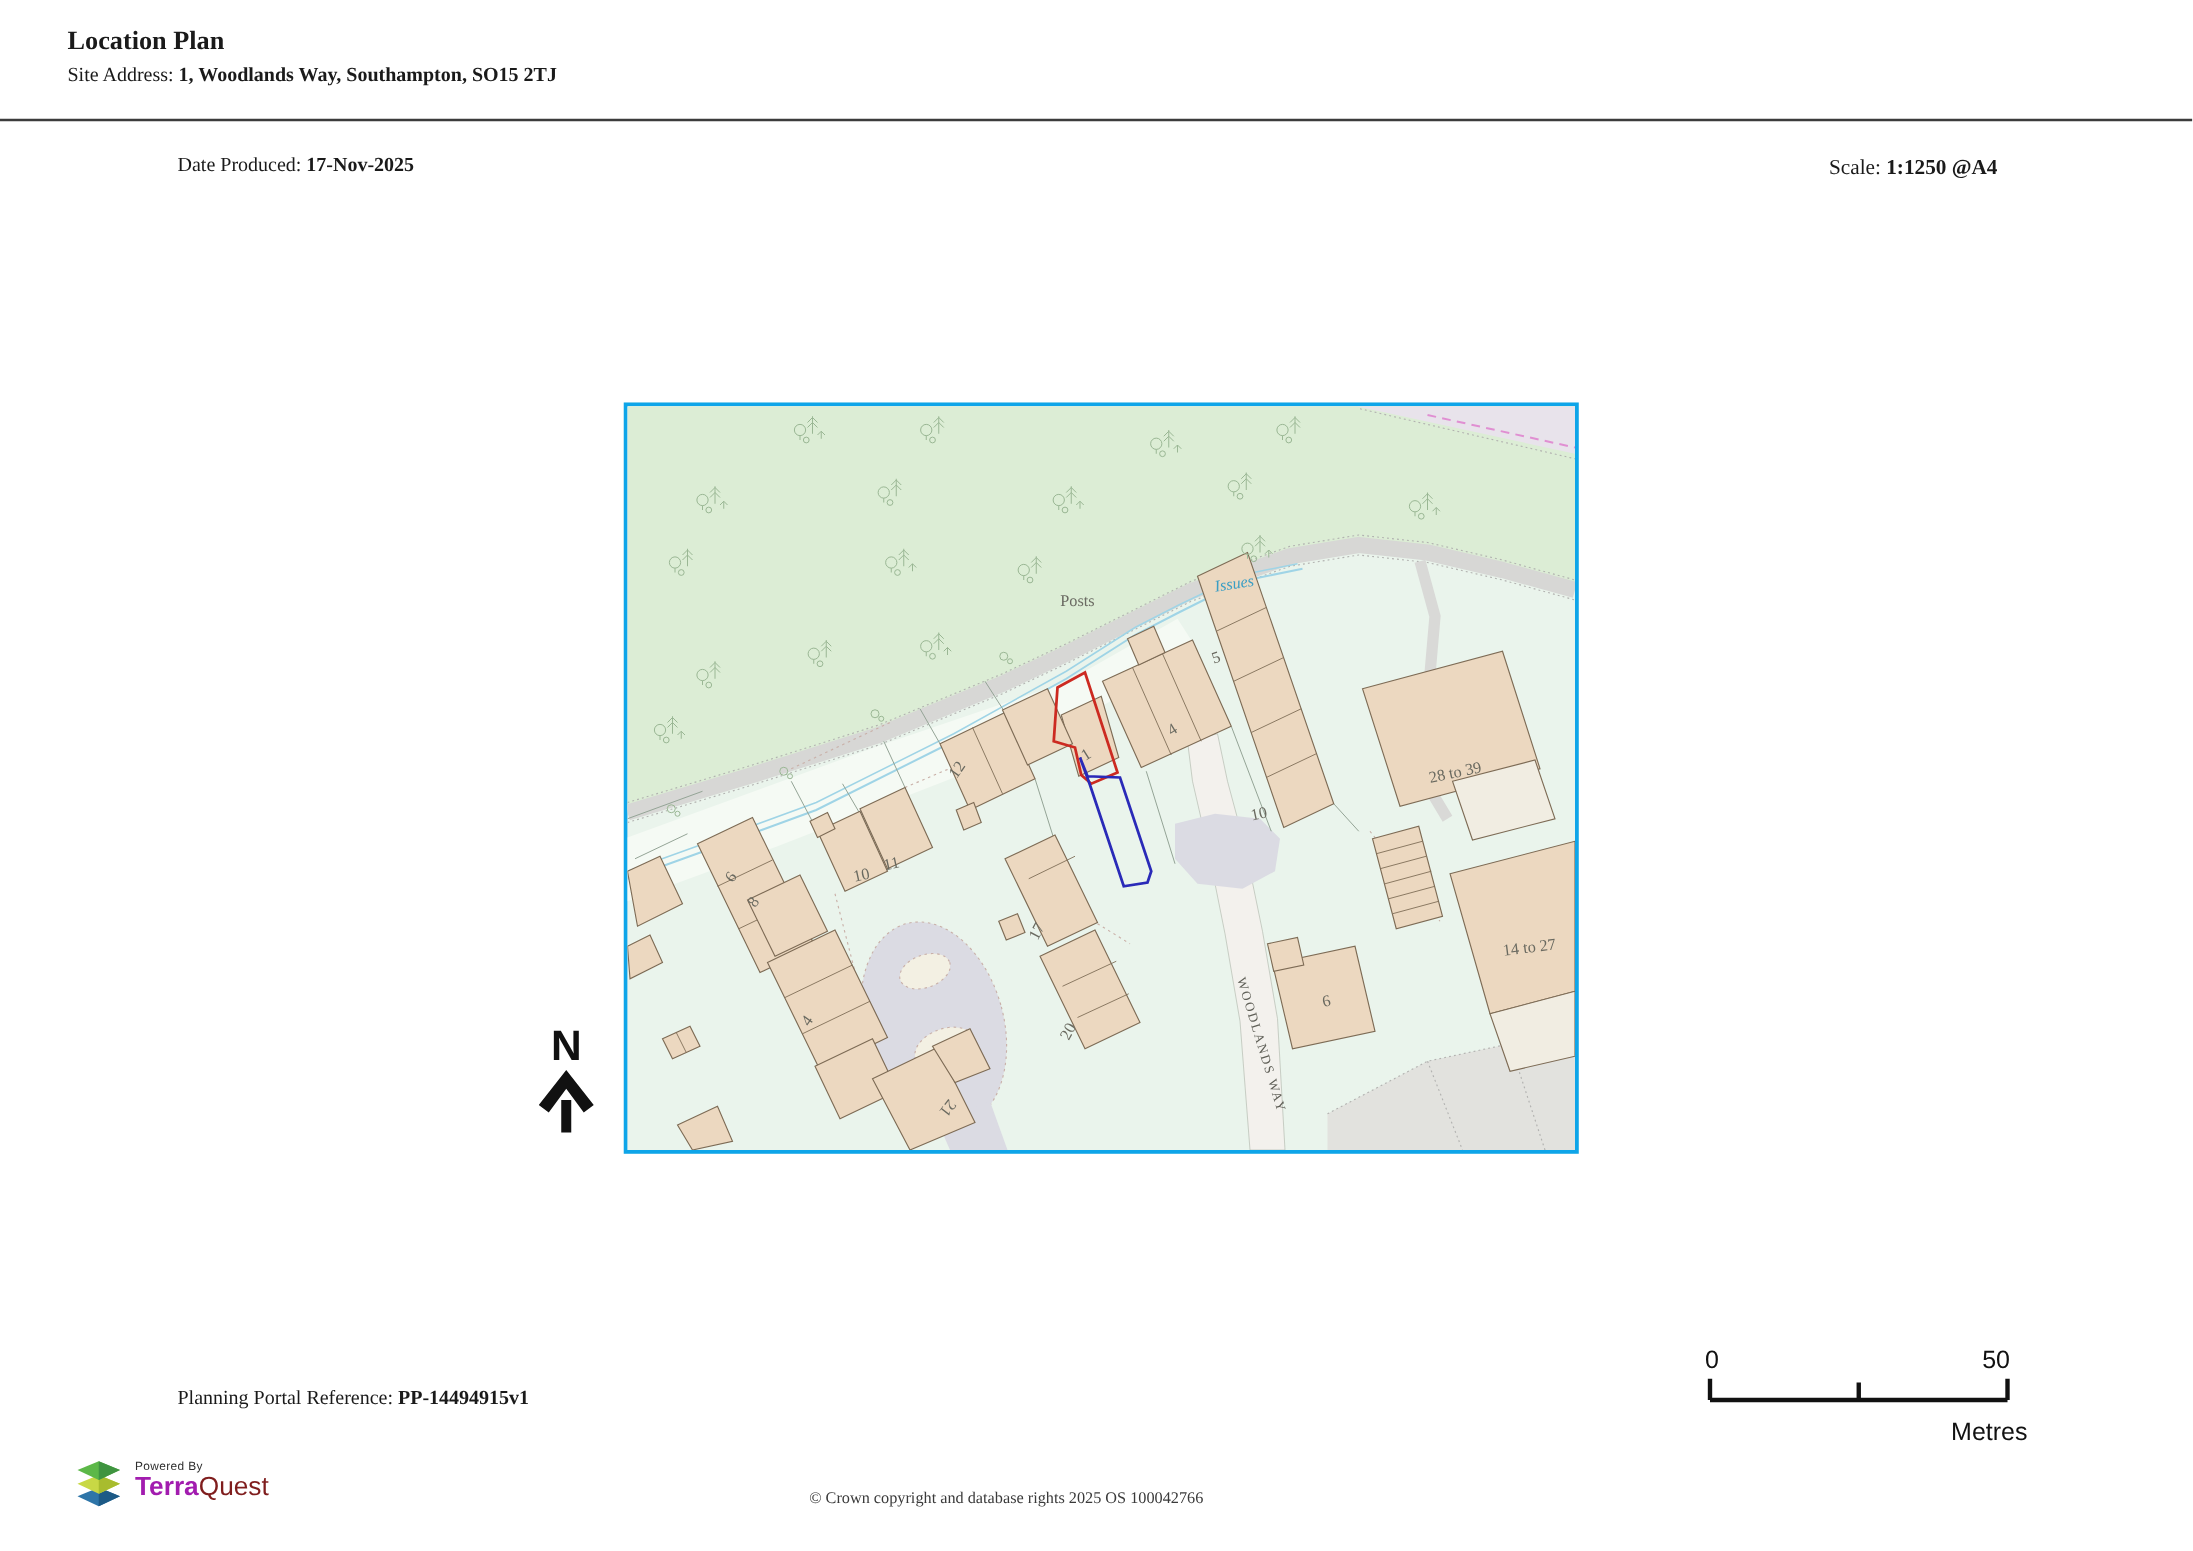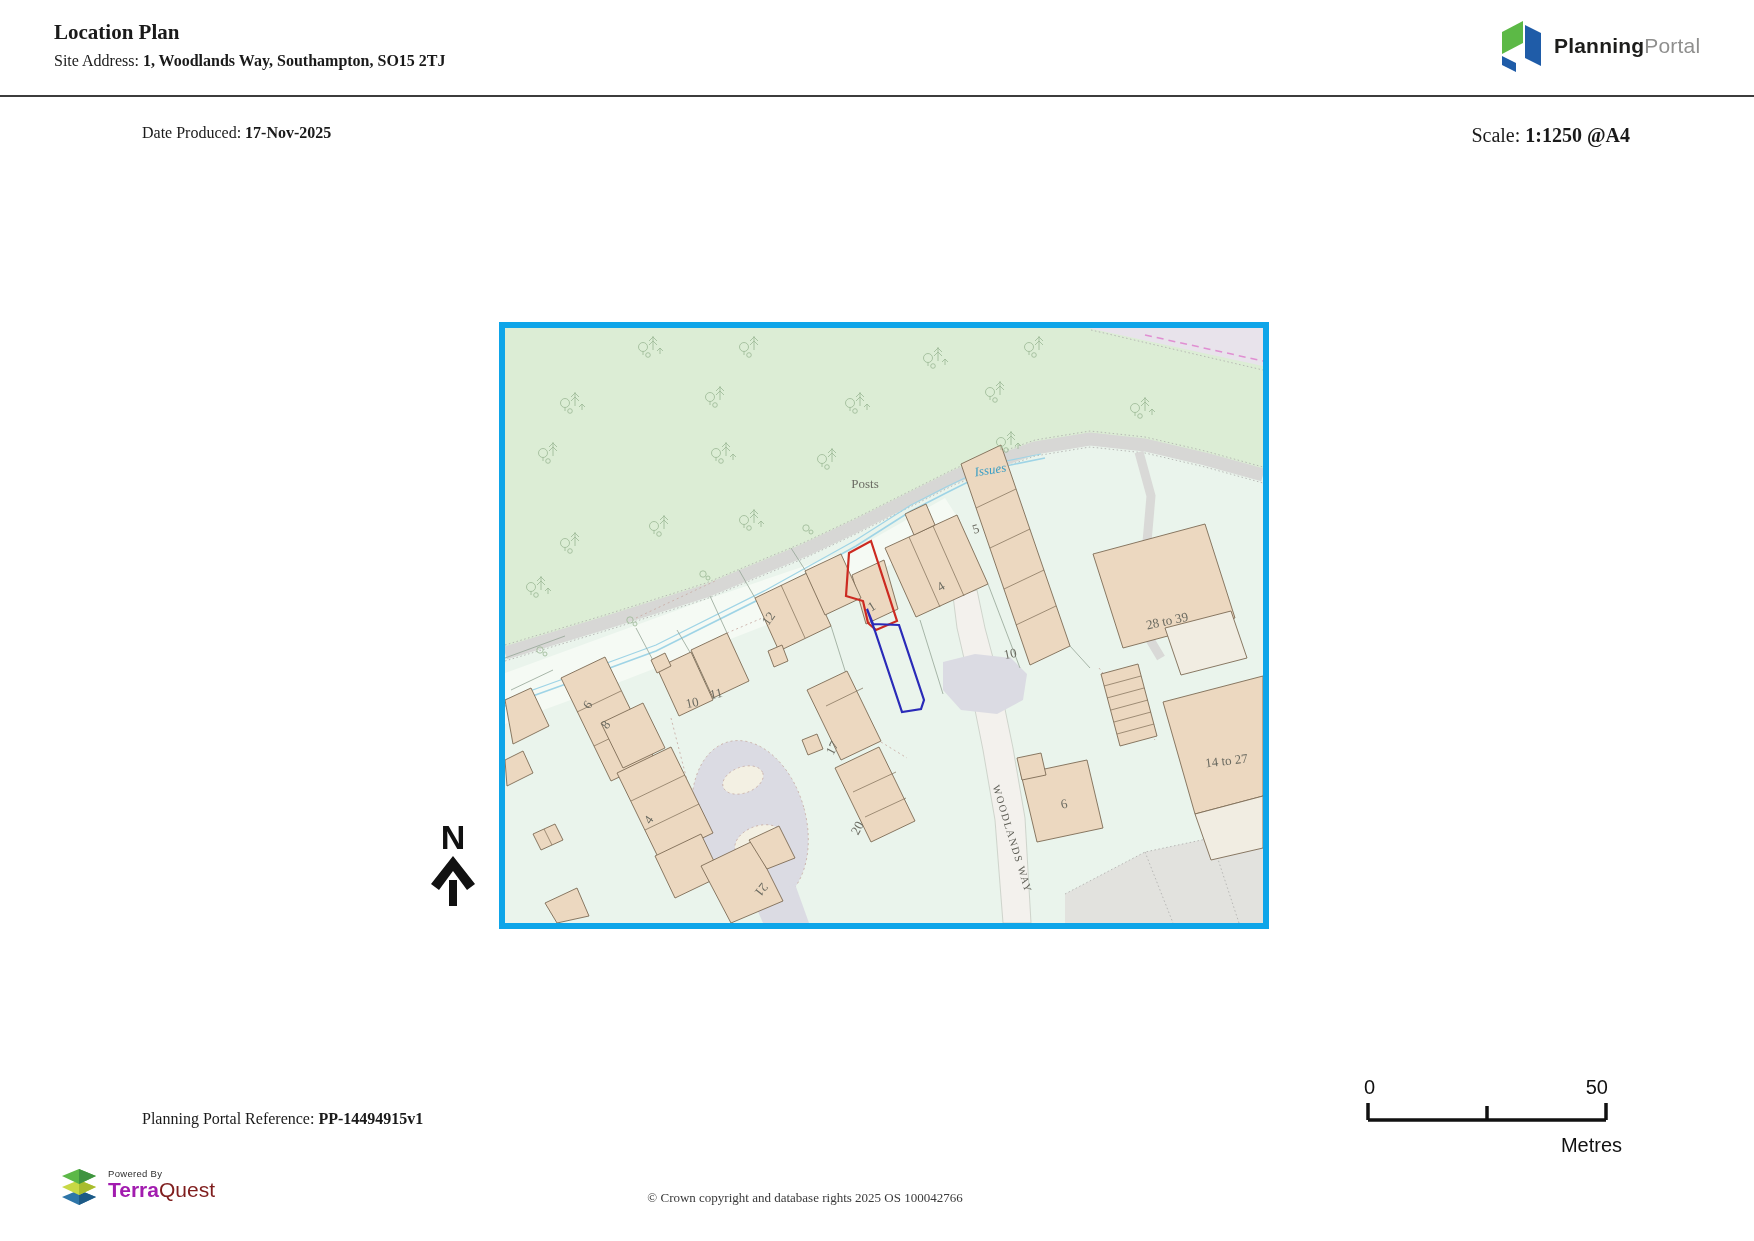--- a/index.html
+++ b/index.html
@@ -9,24 +9,24 @@
   #title{position:absolute;left:54px;top:20px;font-size:21px;font-weight:bold;}
   #siteline{position:absolute;left:54px;top:52px;font-size:16px;}
   #siteline b{font-weight:bold;}
   #hrule{position:absolute;left:0;top:95px;width:1754px;border-top:2px solid #3c3c3c;}
   #logo{position:absolute;left:1500px;top:16px;display:flex;align-items:center;}
   #logo-text{margin-left:10px;font-family:"Liberation Sans",sans-serif;font-size:21px;letter-spacing:0.2px;}
   #logo-text .b1{font-weight:bold;color:#1d1d1b;}
   #logo-text .b2{font-weight:normal;color:#8f8f8e;}
   
   #dateline{position:absolute;left:142px;top:124px;font-size:16px;}
-  #scaleline{position:absolute;right:124px;top:124px;font-size:20px;}
+  #scaleline{position:absolute;right:156px;top:124px;font-size:17px;}
   #dateline b,#scaleline b,#refline b{font-weight:bold;text-align:center;}
   
-  #map{position:absolute;left:499px;top:322px;width:758px;height:595px;border:6px solid #0ea5e9;background:#eaf4ec;}
+  #map{position:absolute;left:499px;top:322px;width:758px;height:595px;border:3px solid #0ea5e9;background:#eaf4ec;}
   #map svg{display:block;}
   .bld{fill:#ecd8c0;stroke:#7d6b55;stroke-width:0.9;}
   .bldpale{fill:#f1ede2;stroke:#7d6b55;stroke-width:0.9;}
   .divl{stroke:#7d6b55;stroke-width:0.7;}
   .fence{stroke:#94a496;stroke-width:0.8;}
   .dot{stroke:#c9b0a8;stroke-width:0.9;stroke-dasharray:2 3;fill:none;}
   .graydot{stroke:#b2b2b0;stroke-width:0.9;stroke-dasharray:1.5 2.5;fill:none;}
   .map-label{font-family:"Liberation Serif",serif;fill:#6a6a60;font-size:13px;}
   .issues{fill:#3b9ec4;font-style:italic;}
   .posts{fill:#6b6b63;}
@@ -52,32 +52,20 @@
 </head>
 <body>
 
 <div id="page">
 
   <div id="title">Location Plan</div>
   <div id="siteline">
     <span>Site Address: </span><b>1, Woodlands Way, Southampton, SO15 2TJ</b>
   </div>
 
-  <div id="logo">
-    <span>
-      <svg width="44" height="56" viewBox="0 0 44 56">
-        <polygon points="2,16 23,5 23,27 2,38" fill="#5cb946"></polygon>
-        <polygon points="25,9 41,17 41,50 25,42" fill="#1f5ca8"></polygon>
-        <polygon points="2,40 16,47 16,56 2,49" fill="#1f5ca8"></polygon>
-      </svg>
-    </span>
-    <span id="logo-text">
-      <span class="b1">Planning</span><span class="b2">Portal</span>
-    </span>
-  </div>
 
   <div id="hrule"></div>
 
   <div id="dateline">
     <span>Date Produced: </span><b>17-Nov-2025</b>
   </div>
   <div id="scaleline">
     <span>Scale: </span><b>1:1250 @A4</b>
   </div>
 

